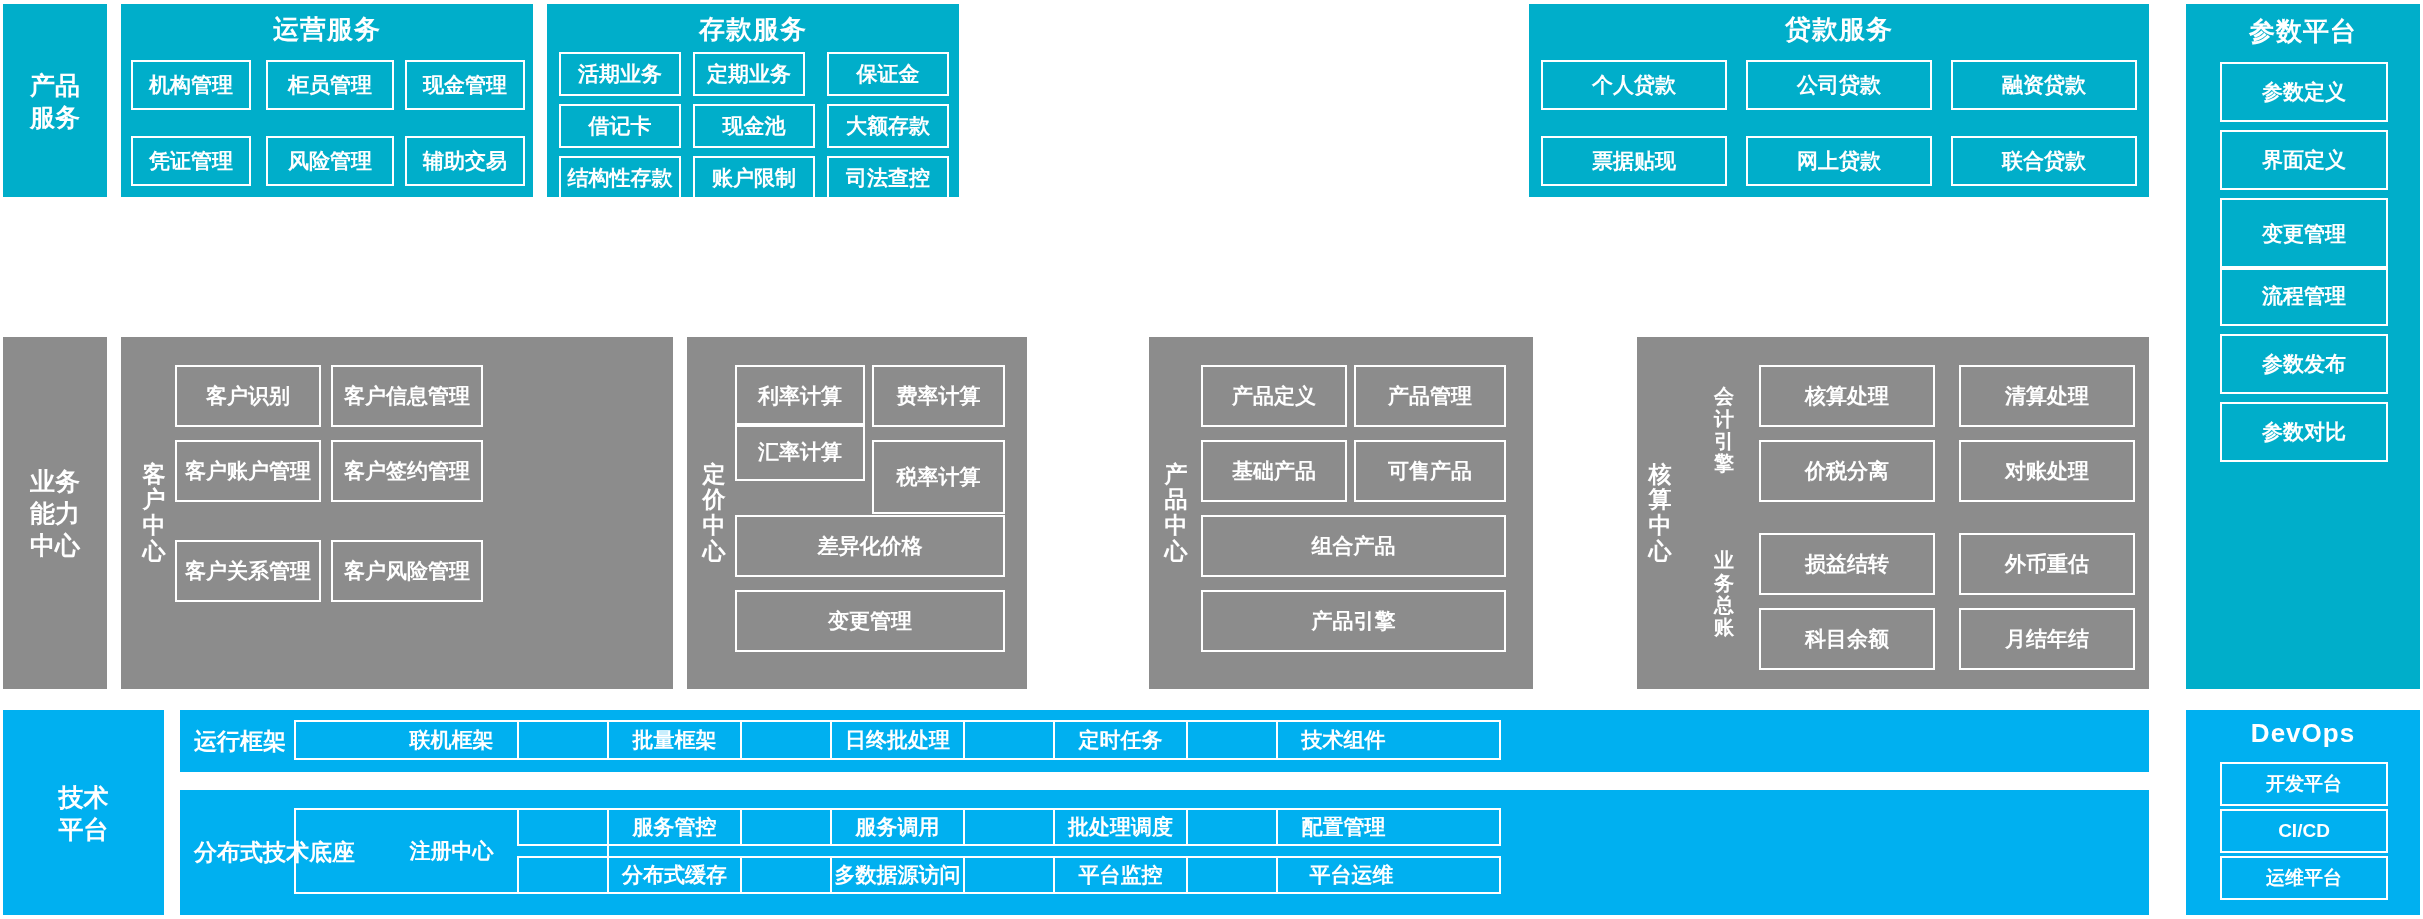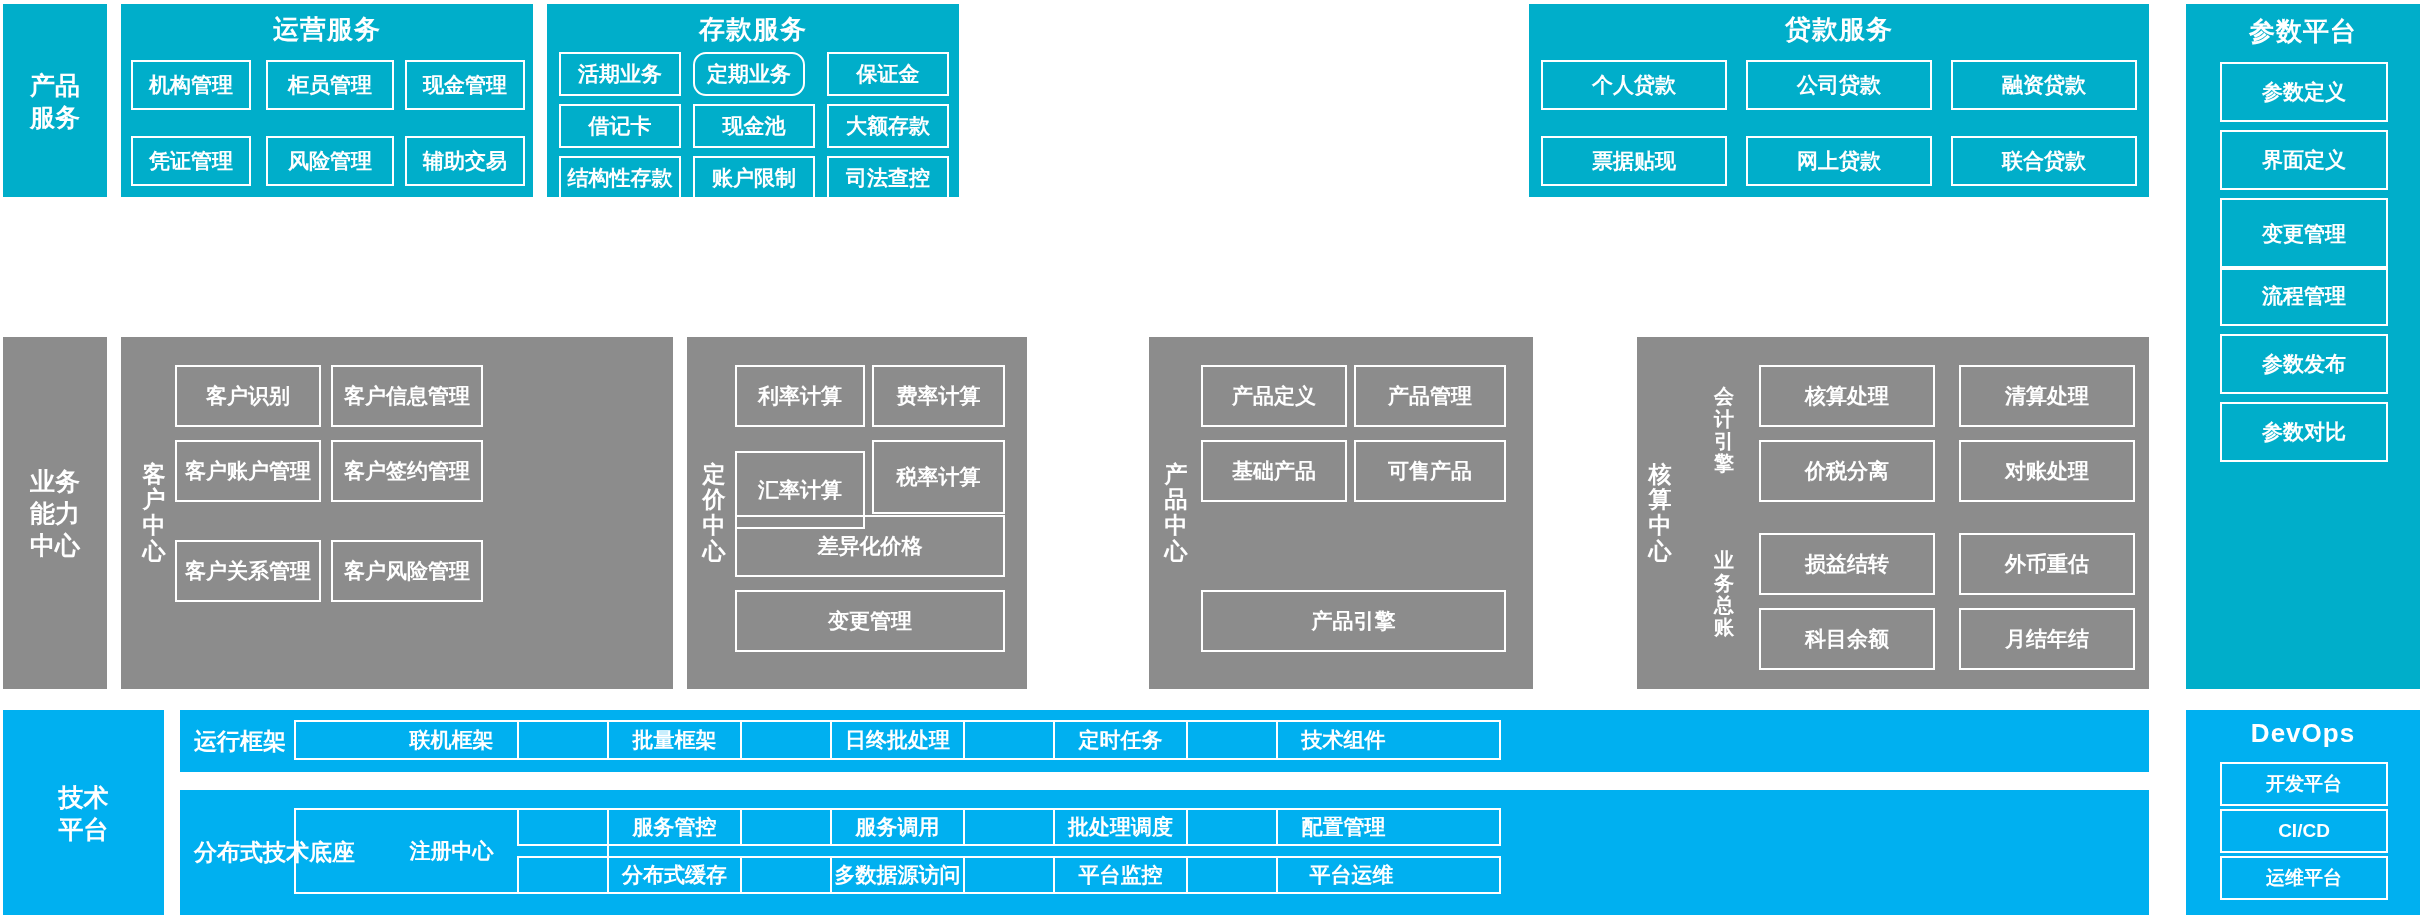--- a/index.html
+++ b/index.html
@@ -78,21 +78,21 @@
     <div class="tile" style="left:145px; top:56px; width:128px; height:50px;">柜员管理</div>
     <div class="tile" style="left:284px; top:56px; width:120px; height:50px;">现金管理</div>
     <div class="tile" style="left:10px; top:132px; width:120px; height:50px;">凭证管理</div>
     <div class="tile" style="left:145px; top:132px; width:128px; height:50px;">风险管理</div>
     <div class="tile" style="left:284px; top:132px; width:120px; height:50px;">辅助交易</div>
   </div>
 
   <div class="abs teal group" style="left:547px; top:4px; width:412px; height:193px;">
     <div class="group-title">存款服务</div>
     <div class="tile" style="left:12px; top:48px; width:122px; height:44px;">活期业务</div>
-    <div class="tile" style="left:146px; top:48px; width:112px; height:44px;border-radius:13px;">定期业务</div>
+    <div class="tile" style="left:146px; top:48px; width:112px; height:44px;">定期业务</div>
     <div class="tile" style="left:280px; top:48px; width:122px; height:44px;">保证金</div>
     <div class="tile" style="left:12px; top:100px; width:122px; height:44px;">借记卡</div>
     <div class="tile" style="left:146px; top:100px; width:122px; height:44px;">现金池</div>
     <div class="tile" style="left:280px; top:100px; width:122px; height:44px;">大额存款</div>
     <div class="tile" style="left:12px; top:152px; width:122px; height:44px;">结构性存款</div>
     <div class="tile" style="left:146px; top:152px; width:122px; height:44px;">账户限制</div>
     <div class="tile" style="left:280px; top:152px; width:122px; height:44px;">司法查控</div>
   </div>
 
   <div class="abs teal group" style="left:1529px; top:4px; width:620px; height:193px;">
@@ -130,37 +130,38 @@
 
   <div class="abs gray group" style="left:687px; top:337px; width:340px; height:352px;">
     <div class="vlabel" style="left:12px; top:70px; height:212px;">
       <span>定</span>
       <span>价</span>
       <span>中</span>
       <span>心</span>
     </div>
     <div class="tile" style="left:48px; top:28px; width:130px; height:62px;">利率计算</div>
     <div class="tile" style="left:185px; top:28px; width:133px; height:62px;">费率计算</div>
-    <div class="tile" style="left:48px; top:114px; width:130px; height:78px;">汇率计算</div>
+    <div class="tile" style="left:48px; top:86px; width:130px; height:58px;">汇率计算</div>
     <div class="tile" style="left:185px; top:103px; width:133px; height:74px;">税率计算</div>
     <div class="tile" style="left:48px; top:178px; width:270px; height:62px;">差异化价格</div>
     <div class="tile" style="left:48px; top:253px; width:270px; height:62px;">变更管理</div>
   </div>
 
   <div class="abs gray group" style="left:1149px; top:337px; width:384px; height:352px;">
     <div class="vlabel" style="left:12px; top:70px; height:212px;">
       <span>产</span>
       <span>品</span>
       <span>中</span>
       <span>心</span>
     </div>
     <div class="tile" style="left:52px; top:28px; width:146px; height:62px;">产品定义</div>
     <div class="tile" style="left:205px; top:28px; width:152px; height:62px;">产品管理</div>
     <div class="tile" style="left:52px; top:103px; width:146px; height:62px;">基础产品</div>
     <div class="tile" style="left:205px; top:103px; width:152px; height:62px;">可售产品</div>
+    <div class="tile" style="left:52px; top:178px; width:305px; height:62px;">组合产品</div>
     <div class="tile" style="left:52px; top:253px; width:305px; height:62px;">产品引擎</div>
   </div>
 
   <div class="abs gray group" style="left:1637px; top:337px; width:512px; height:352px;">
     <div class="vlabel" style="left:8px; top:70px; height:212px;">
       <span>核</span>
       <span>算</span>
       <span>中</span>
       <span>心</span>
     </div>

